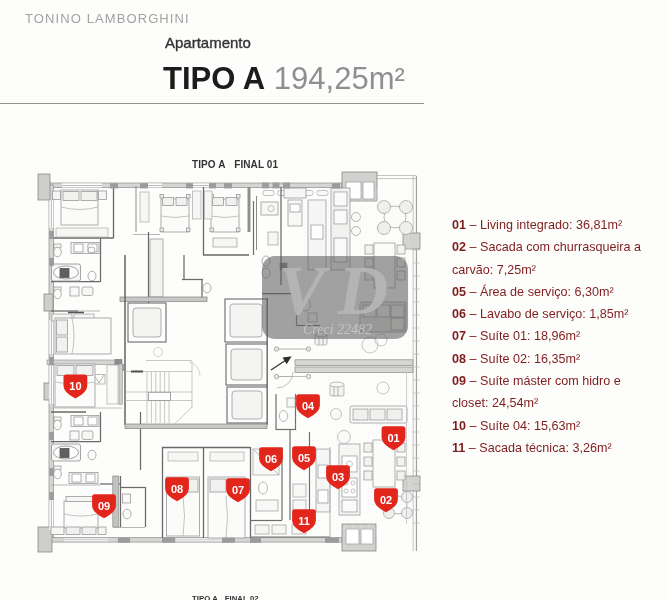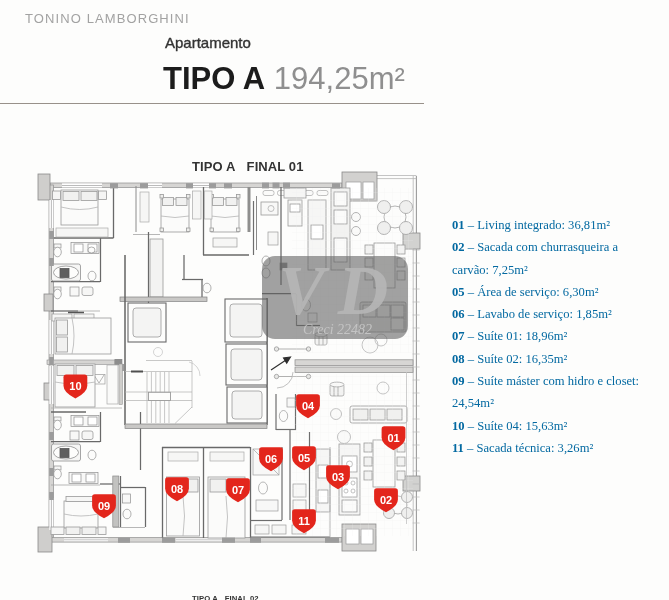--- a/index.html
+++ b/index.html
@@ -10,25 +10,25 @@
 <body>
 
 <div class="abs" style="left:25px;top:11px;font-size:13px;letter-spacing:1.1px;color:#a2a2a2;">TONINO LAMBORGHINI</div>
 
 <div class="abs" style="left:165px;top:34px;font-size:15px;color:#333;-webkit-text-stroke:0.35px #333;">Apartamento</div>
 
 <div class="abs" style="left:163px;top:61px;font-size:31px;color:#8f8f8f;letter-spacing:0px;"><b style="color:#1c1c1c;">TIPO A</b> 194,25m²</div>
 
 <div class="abs" style="left:0;top:103px;width:424px;height:1px;background:#98918a;"></div>
 
-<div class="abs" style="left:192px;top:158.5px;font-size:13px;color:#333;font-weight:bold;letter-spacing:0.1px;text-align:right;">TIPO A&nbsp;&nbsp;&nbsp;FINAL 01</div>
+<div class="abs" style="left:192px;top:158.5px;font-size:10px;color:#333;font-weight:bold;letter-spacing:0.1px;text-align:right;">TIPO A&nbsp;&nbsp;&nbsp;FINAL 01</div>
 
 <div class="abs" style="left:192px;top:594px;font-size:7.7px;color:#333;font-weight:bold;letter-spacing:0.1px;">TIPO A&nbsp;&nbsp;&nbsp;FINAL 02</div>
 
-<div class="abs" style="left:452px;top:214px;width:196px;font-size:12.6px;line-height:22.3px;color:#0369a1;font-family:Liberation Serif, serif;">
+<div class="abs" style="left:452px;top:214px;width:196px;font-size:12.6px;line-height:22.3px;color:#7f1d1d;">
 <div><b>01</b> – Living integrado: 36,81m²</div>
 <div><b>02</b> – Sacada com churrasqueira a carvão: 7,25m²</div>
 <div><b>05</b> – Área de serviço: 6,30m²</div>
 <div><b>06</b> – Lavabo de serviço: 1,85m²</div>
 <div><b>07</b> – Suíte 01: 18,96m²</div>
 <div><b>08</b> – Suíte 02: 16,35m²</div>
 <div><b>09</b> – Suíte máster com hidro e closet: 24,54m²</div>
 <div><b>10</b> – Suíte 04: 15,63m²</div>
 <div><b>11</b> – Sacada técnica: 3,26m²</div>
 </div>

